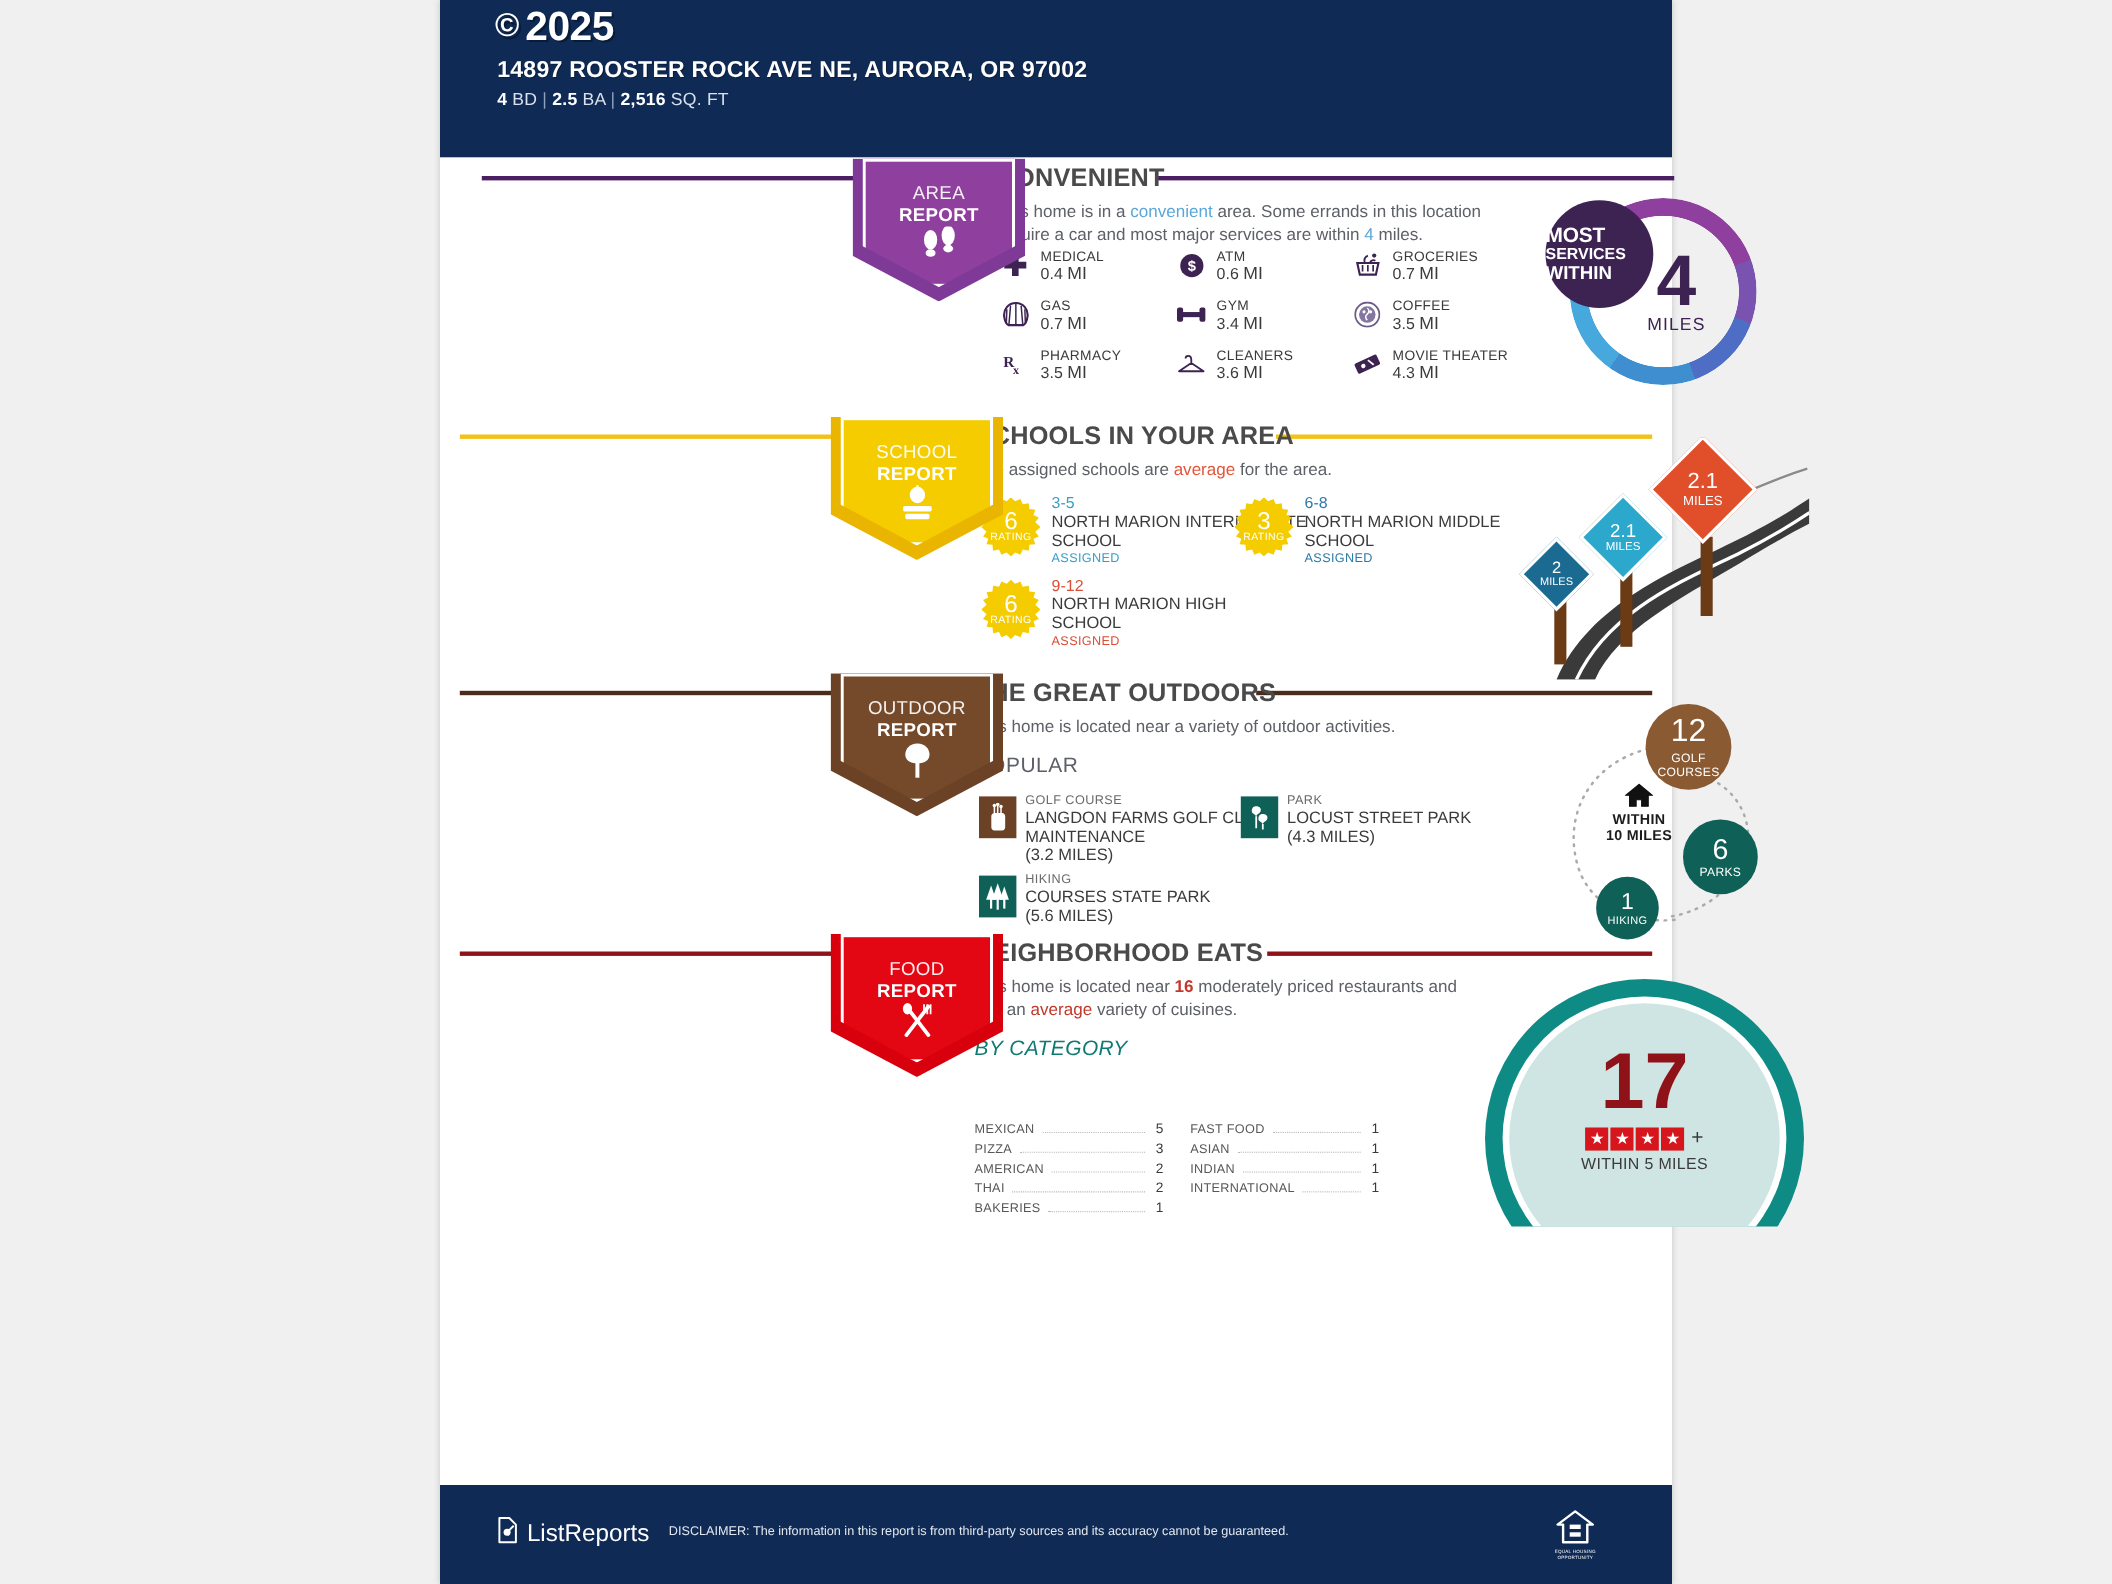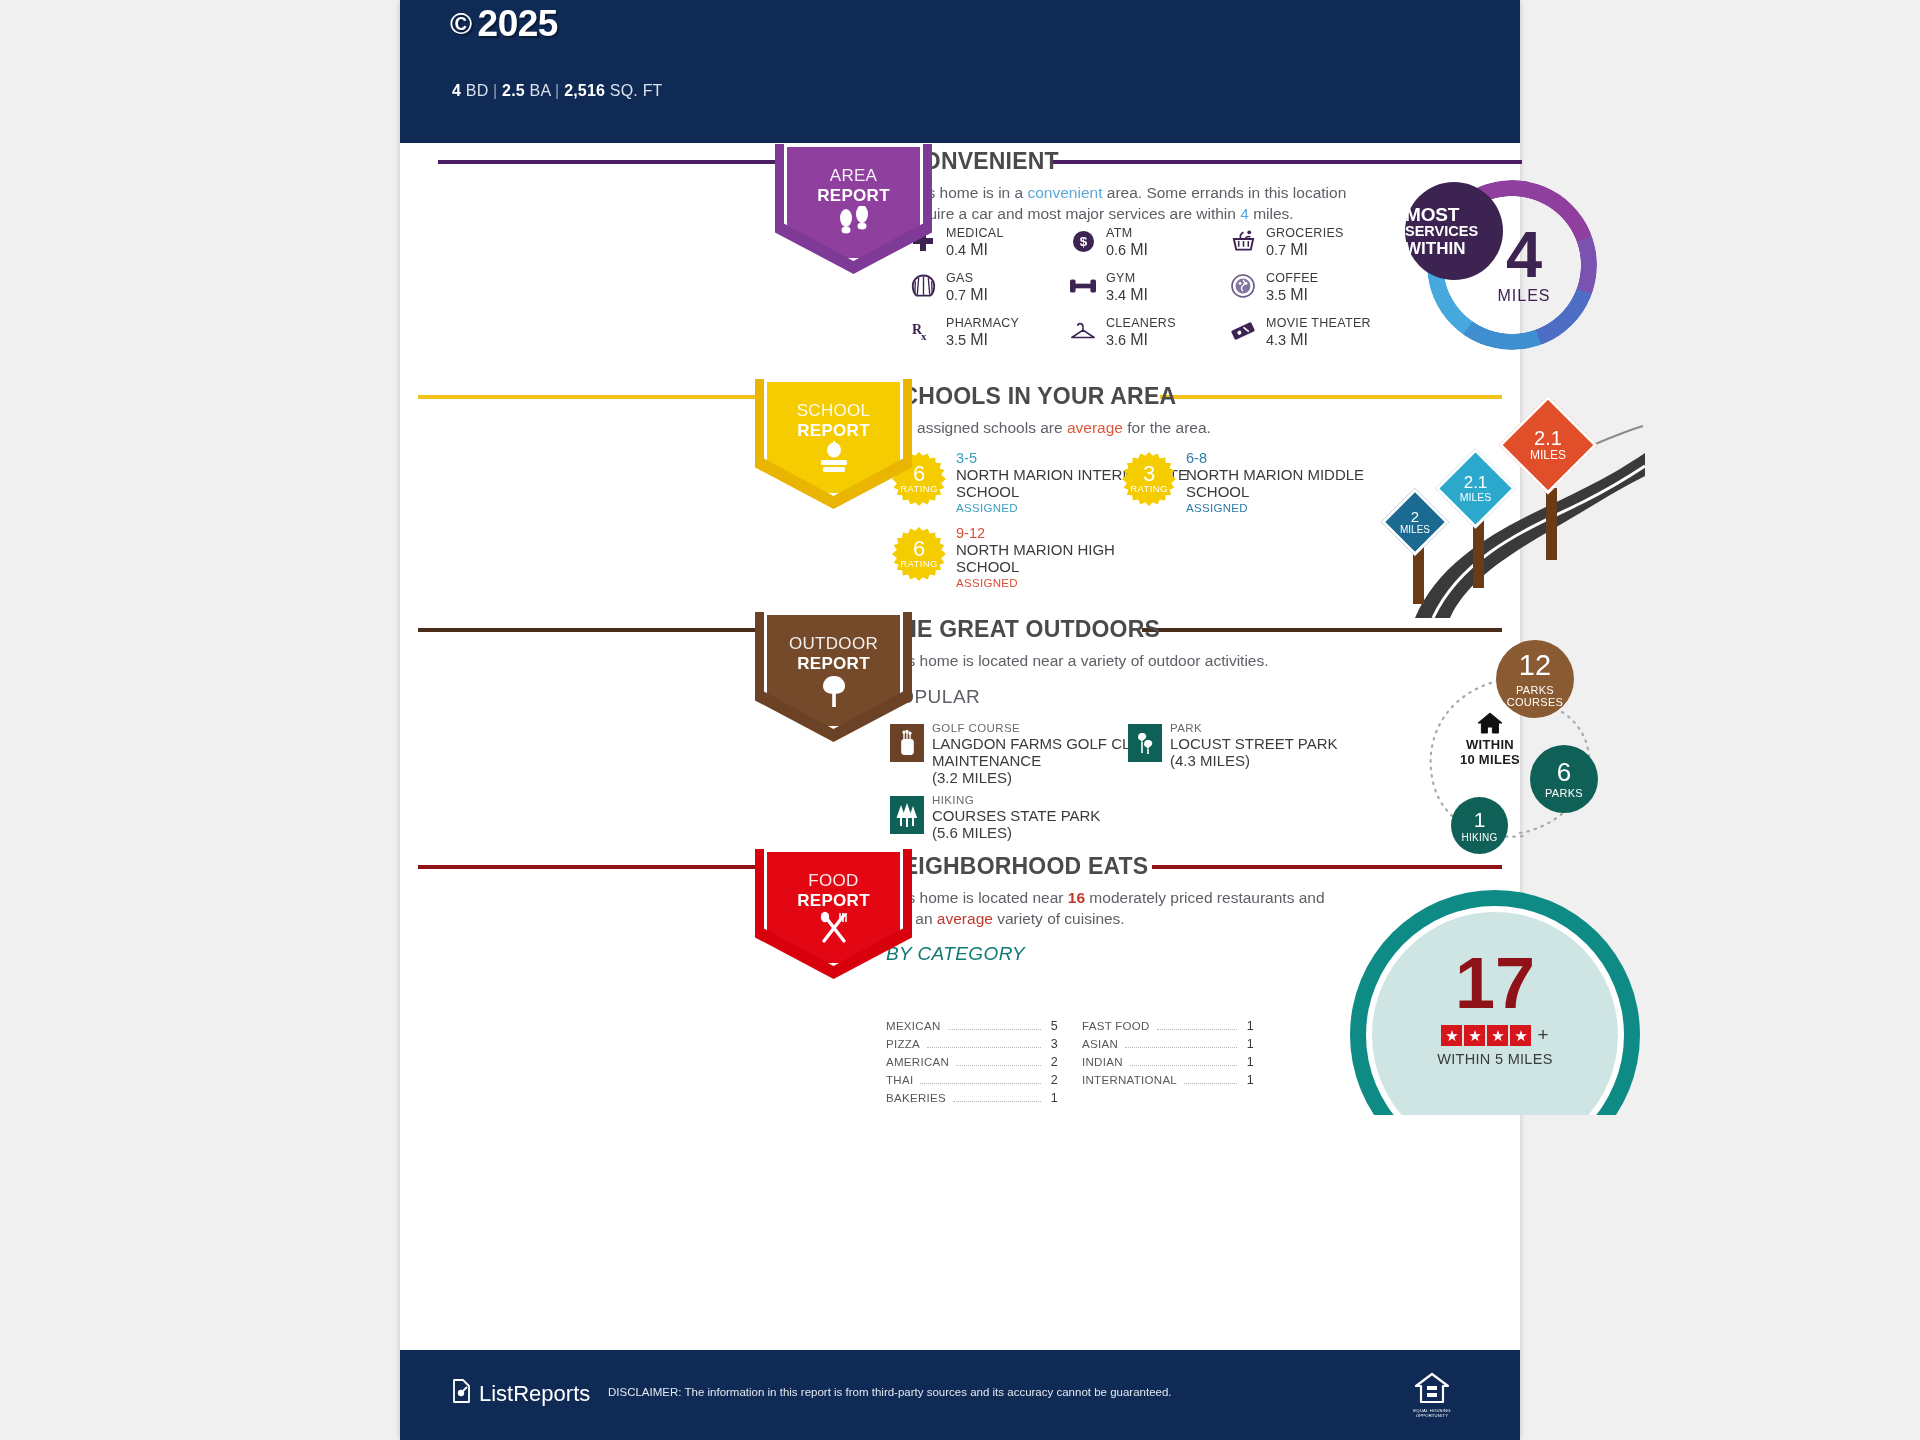--- a/index.html
+++ b/index.html
@@ -271,20 +271,21 @@
 </head>
 <body>
 
 <div class="page">
 
   <div class="header">
     <div class="hdr-year">
       <span class="copy">©</span>
       <span>2025</span>
     </div>
+    <div class="hdr-addr">14897 ROOSTER ROCK AVE NE, AURORA, OR 97002</div>
     <div class="hdr-specs">
       <b>4</b>
       <span>BD</span>
       <span class="sep">|</span>
       <b>2.5</b>
       <span>BA</span>
       <span class="sep">|</span>
       <b>2,516</b>
       <span>SQ. FT</span>
     </div>
@@ -603,21 +604,21 @@
   </div>
 
   <div class="bub-wrap">
     <svg width="210" height="215" viewBox="0 0 210 215" style="position:absolute;left:0;top:0;">
       <path d="M93 38 C 30 46, 0 96, 14 146 C 26 188, 70 200, 104 196" fill="none" stroke="#a9a9a9" stroke-width="2.2" stroke-dasharray="1.5 6" stroke-linecap="round"></path>
       <path d="M142 72 C 170 90, 176 124, 162 150 C 148 176, 120 190, 100 193" fill="none" stroke="#a9a9a9" stroke-width="2.2" stroke-dasharray="1.5 6" stroke-linecap="round"></path>
     </svg>
 
     <div class="bub" style="left:76px;top:0;width:78px;height:78px;background:#8a5a33;">
       <div class="n" style="font-size:29px;">12</div>
-      <div class="t" style="font-size:11px;margin-top:4px;width:64px;line-height:12px;">PARKS COURSES</div>
+      <div class="t" style="font-size:11px;margin-top:4px;width:64px;line-height:12px;">GOLF COURSES</div>
     </div>
 
     <div class="bub" style="left:110px;top:105px;width:68px;height:68px;background:#0f6158;">
       <div class="n" style="font-size:26px;">6</div>
       <div class="t" style="font-size:11px;margin-top:3px;">PARKS</div>
     </div>
 
     <div class="bub" style="left:31px;top:157px;width:57px;height:57px;background:#0f6158;">
       <div class="n" style="font-size:21px;">1</div>
       <div class="t" style="font-size:10px;margin-top:3px;">HIKING</div>

